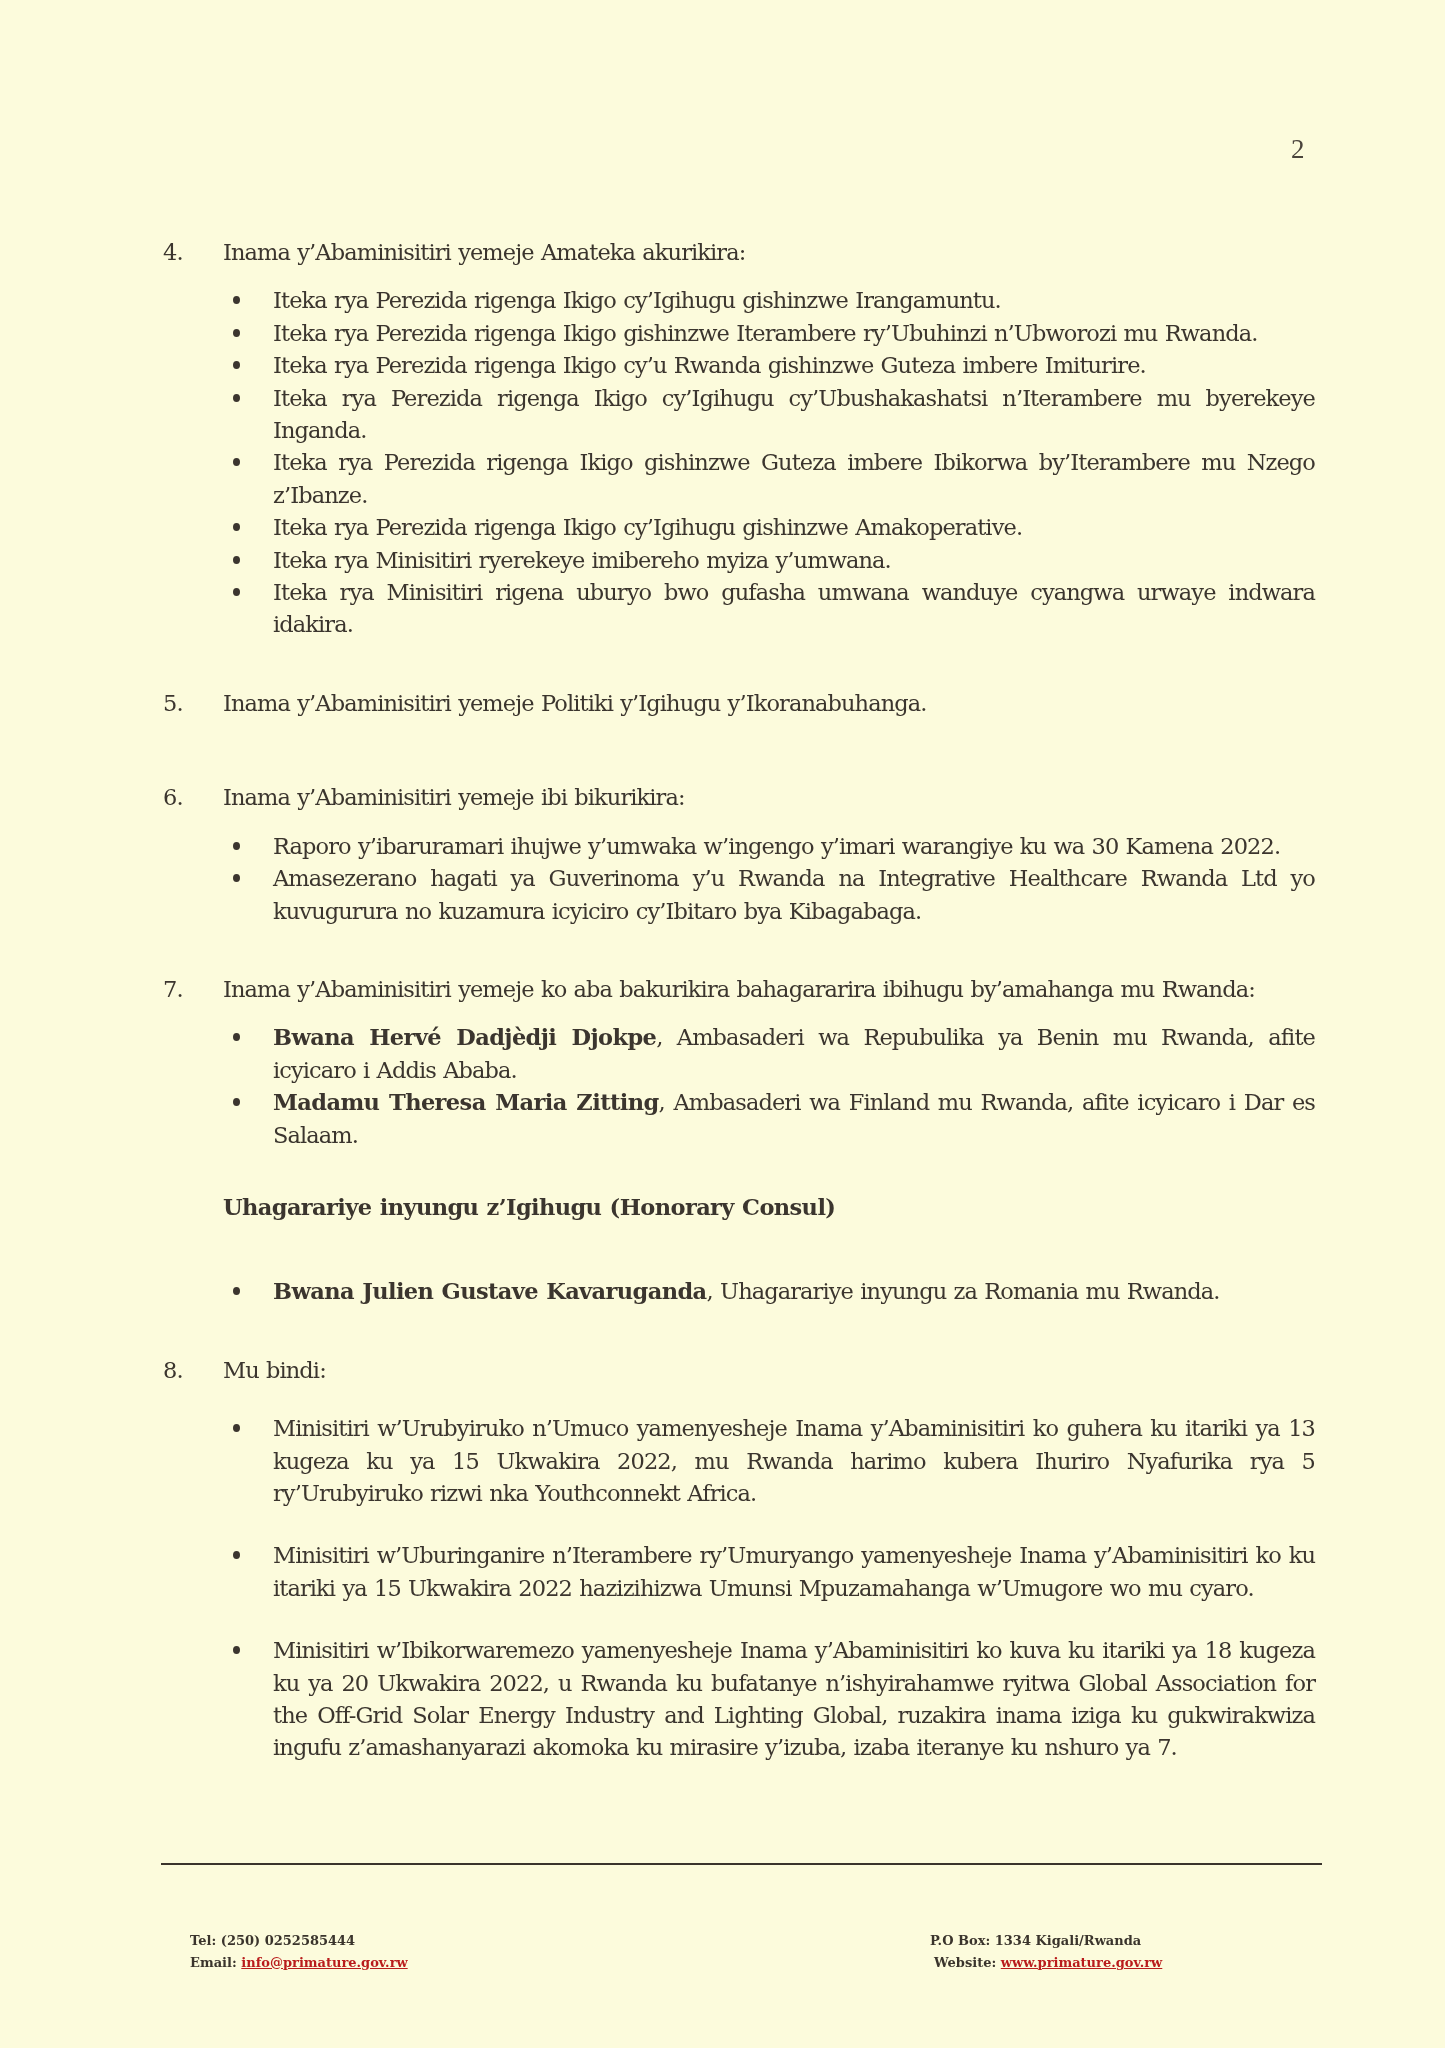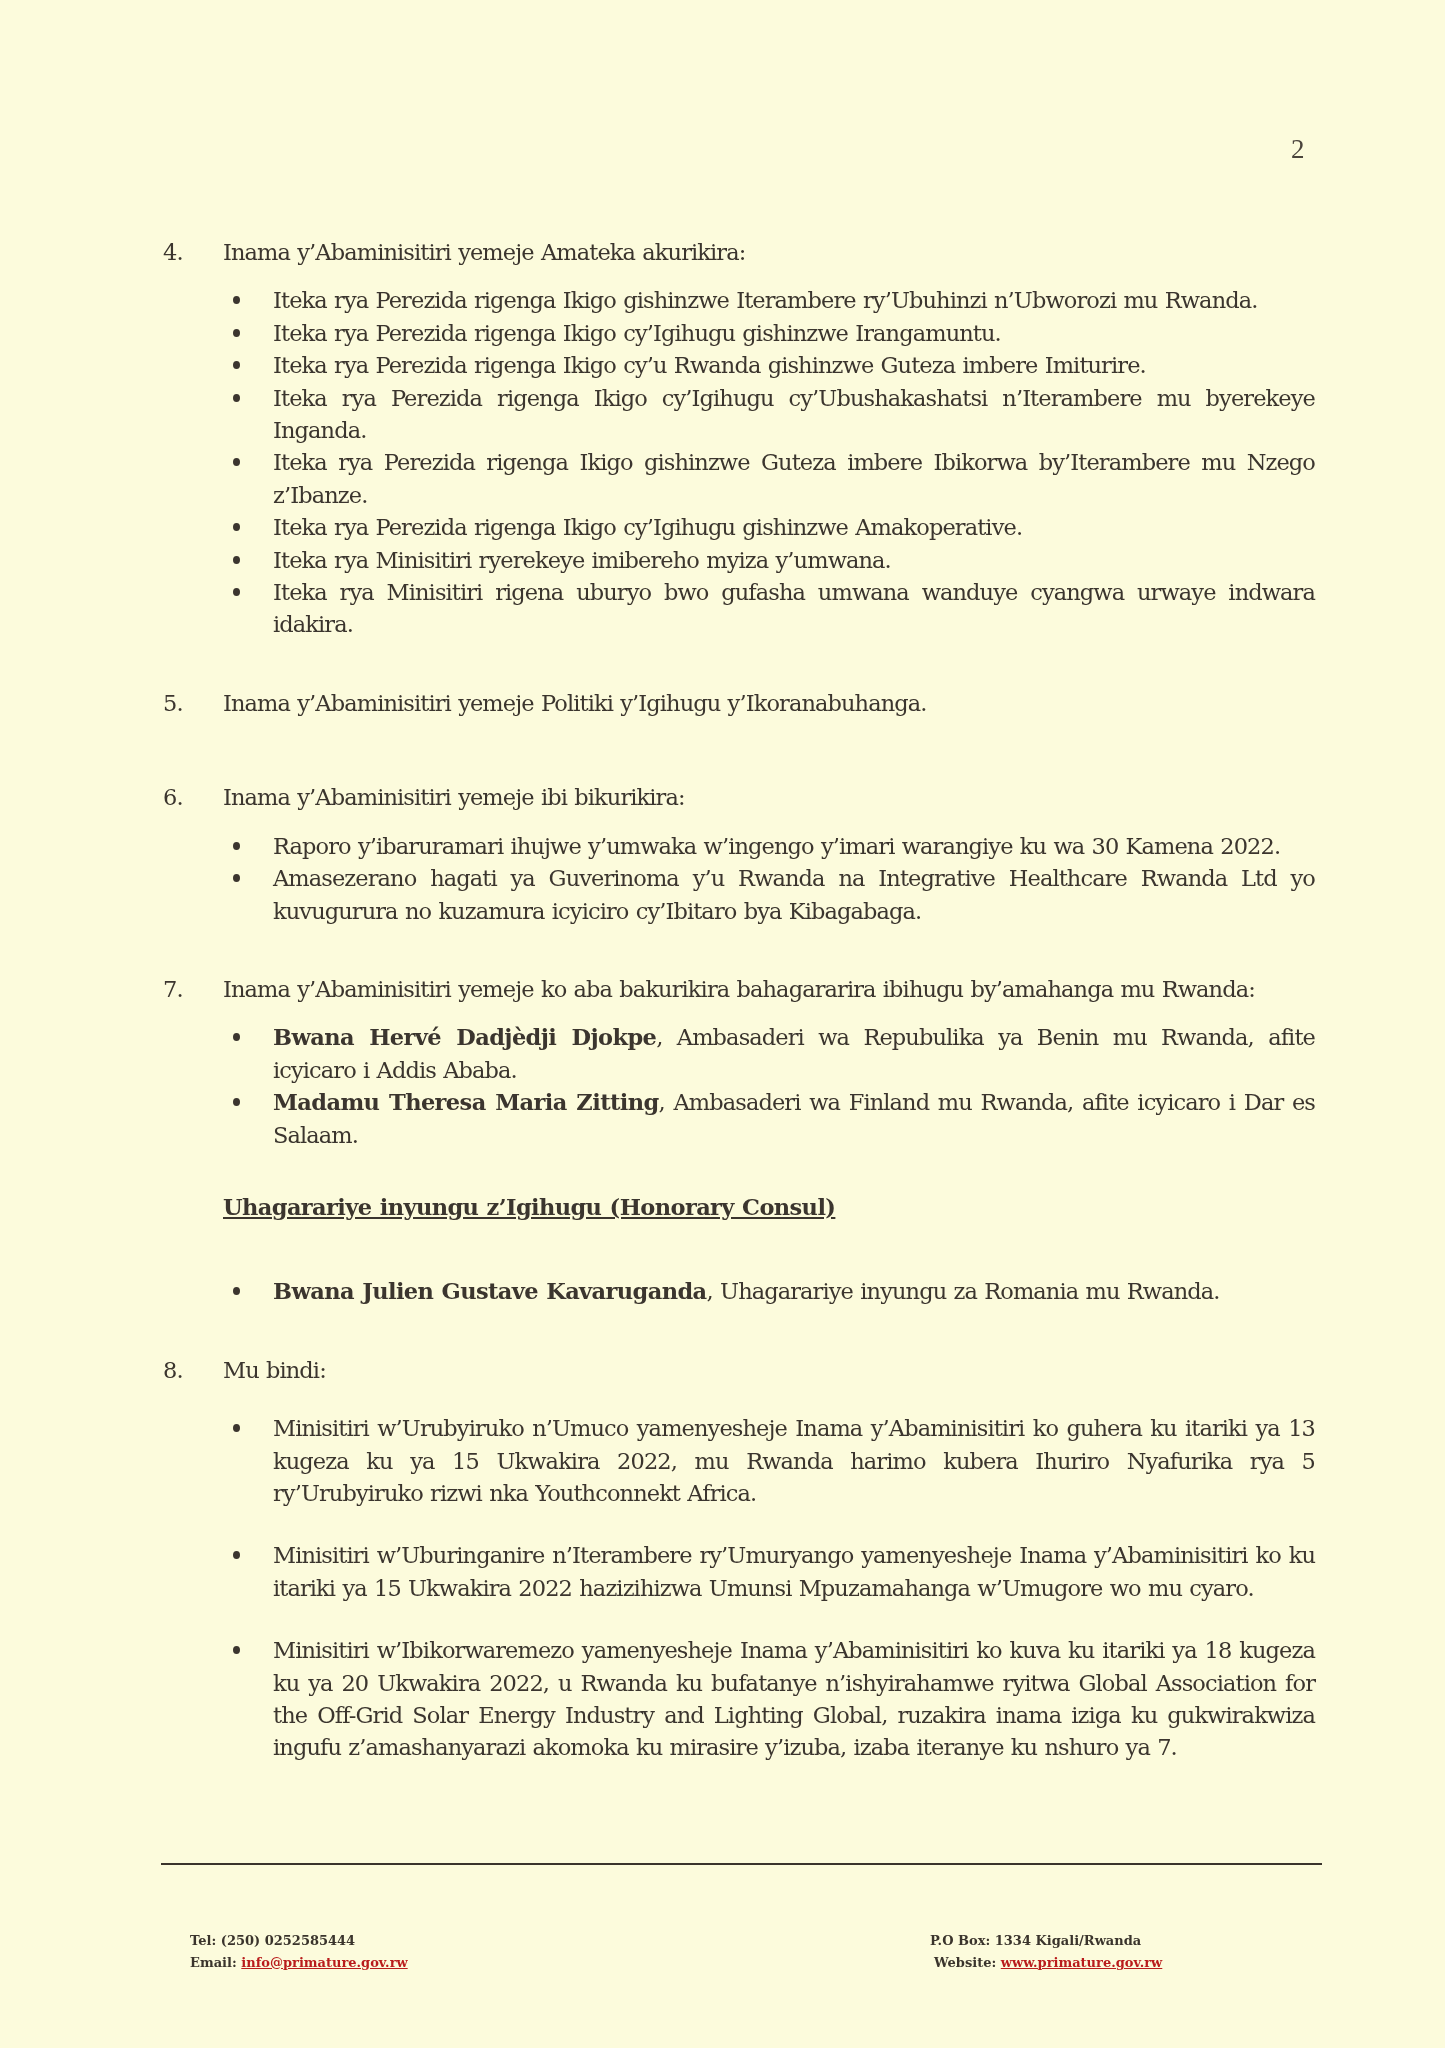--- a/index.html
+++ b/index.html
@@ -28,21 +28,21 @@
   .bullets { list-style: none; margin: 0; padding: 0 0 0 66px; }
   .bullets li { position: relative; text-align: justify; }
   .bullets li .dot {
     position: absolute; left: -40px; top: 12px;
     width: 7px; height: 8px; border-radius: 50%; background: #3b352e;
   }
   .gap-item { height: 30px; }
   .gap-bullet { height: 30px; }
   b { font-weight: bold; letter-spacing: -0.6px; }
   .consul-heading {
-    margin: 0 0 0 93px; font-weight: bold; text-decoration: underline;
+    margin: 0 0 0 93px; font-weight: bold; 
     letter-spacing: -0.6px;
   }
   .spacer-24 { height: 24px; }
   .spacer-36 { height: 36px; }
   .footer-rule {
     position: absolute; left: 161px; top: 1863px; width: 1161px; height: 0;
     border-top: 2px solid #3a342c;
   }
   .footer { position: absolute; top: 1930px; font-size: 13px; font-weight: bold; color: #3a342c; line-height: 22px; font-family: "DejaVu Serif", serif; }
   .footer.left { left: 190px; }
@@ -53,22 +53,22 @@
 <body>
 
 <div class="page-number">2</div>
 
 <div class="content">
 
   <div class="item">
     <span class="num">4.</span>
     <p>Inama y’Abaminisitiri yemeje Amateka akurikira:</p>
     <ul class="bullets">
+      <li><span class="dot"></span><span>Iteka rya Perezida rigenga Ikigo cy’Igihugu gishinzwe Irangamuntu.</span></li>
       <li><span class="dot"></span><span>Iteka rya Perezida rigenga Ikigo gishinzwe Iterambere ry’Ubuhinzi n’Ubworozi mu Rwanda.</span></li>
-      <li><span class="dot"></span><span>Iteka rya Perezida rigenga Ikigo cy’Igihugu gishinzwe Irangamuntu.</span></li>
       <li><span class="dot"></span><span>Iteka rya Perezida rigenga Ikigo cy’u Rwanda gishinzwe Guteza imbere Imiturire.</span></li>
       <li><span class="dot"></span><span>Iteka rya Perezida rigenga Ikigo cy’Igihugu cy’Ubushakashatsi n’Iterambere mu byerekeye Inganda.</span></li>
       <li><span class="dot"></span><span>Iteka rya Perezida rigenga Ikigo gishinzwe Guteza imbere Ibikorwa by’Iterambere mu Nzego z’Ibanze.</span></li>
       <li><span class="dot"></span><span>Iteka rya Perezida rigenga Ikigo cy’Igihugu gishinzwe Amakoperative.</span></li>
       <li><span class="dot"></span><span>Iteka rya Minisitiri ryerekeye imibereho myiza y’umwana.</span></li>
       <li><span class="dot"></span><span>Iteka rya Minisitiri rigena uburyo bwo gufasha umwana wanduye cyangwa urwaye indwara idakira.</span></li>
     </ul>
   </div>
   <div class="gap-item"></div>
 

